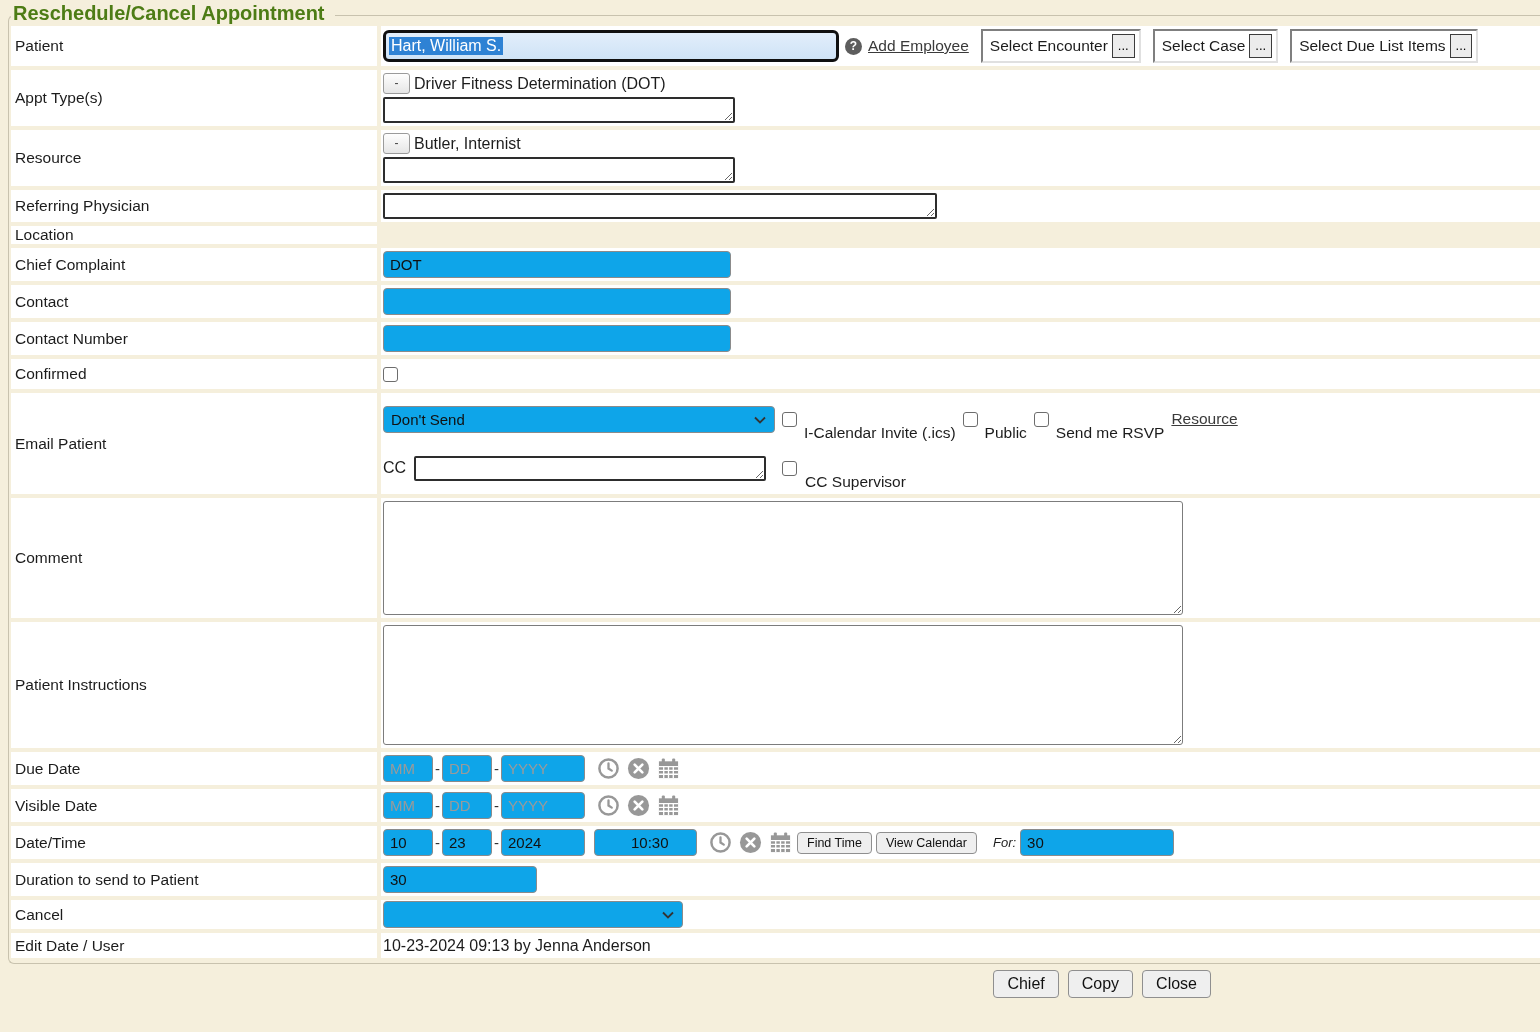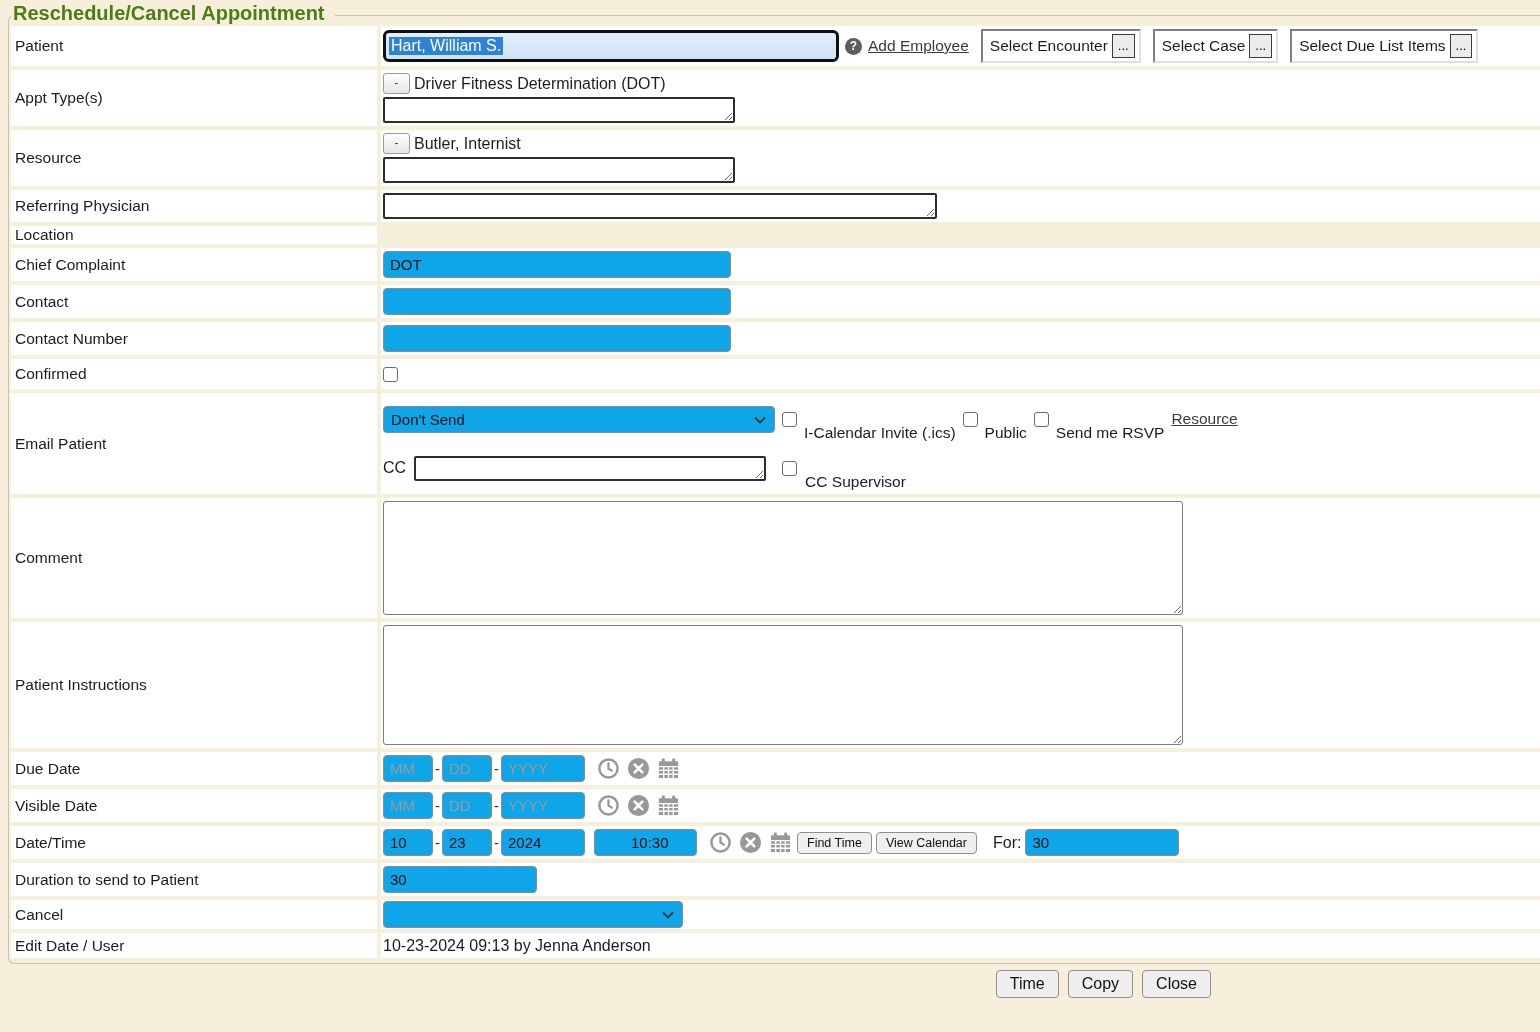--- a/index.html
+++ b/index.html
@@ -130,21 +130,21 @@
   .selbox .chev { position: absolute; right: 8px; top: 9px; }
   .selbox.w390 { width: 392px; } .selbox.w294 { width: 300px; }
 
   .btn {
     font-size: 12.5px; padding: 3px 9px; background: #efefef;
     border: 1px solid #8f8f8f; border-radius: 4px; color: #111;
     font-family: "Liberation Sans", sans-serif; cursor: pointer; white-space: nowrap;
   }
   .btn-lg { font-size: 16px; padding: 4px 13px; }
 
-  .forlabel { font-size: 16px; margin-left: 12px; }
+  .forlabel { font-size: 13px; margin-left: 12px; font-style: italic; }
   .cclabel { font-size: 16px; }
   .edittext { font-size: 16px; }
 
   .footer {
     display: flex; justify-content: flex-end; gap: 9px;
     margin: 6px 329px 0 0;
   }
 </style>
 </head>
 <body>
@@ -402,16 +402,16 @@
 
   <div class="frow" style="margin-bottom:0">
     <div class="lcell">Edit Date / User</div>
     <div class="vcell" style="min-height:25px;padding-top:1px;padding-bottom:1px">
       <span class="edittext">10-23-2024 09:13 by Jenna Anderson</span>
     </div>
   </div>
 </div>
 
 <div class="footer">
-  <button class="btn btn-lg">Time</button>
+  <button class="btn btn-lg">Chief</button>
   <button class="btn btn-lg">Copy</button>
   <button class="btn btn-lg">Close</button>
 </div>
 
 </body></html>

